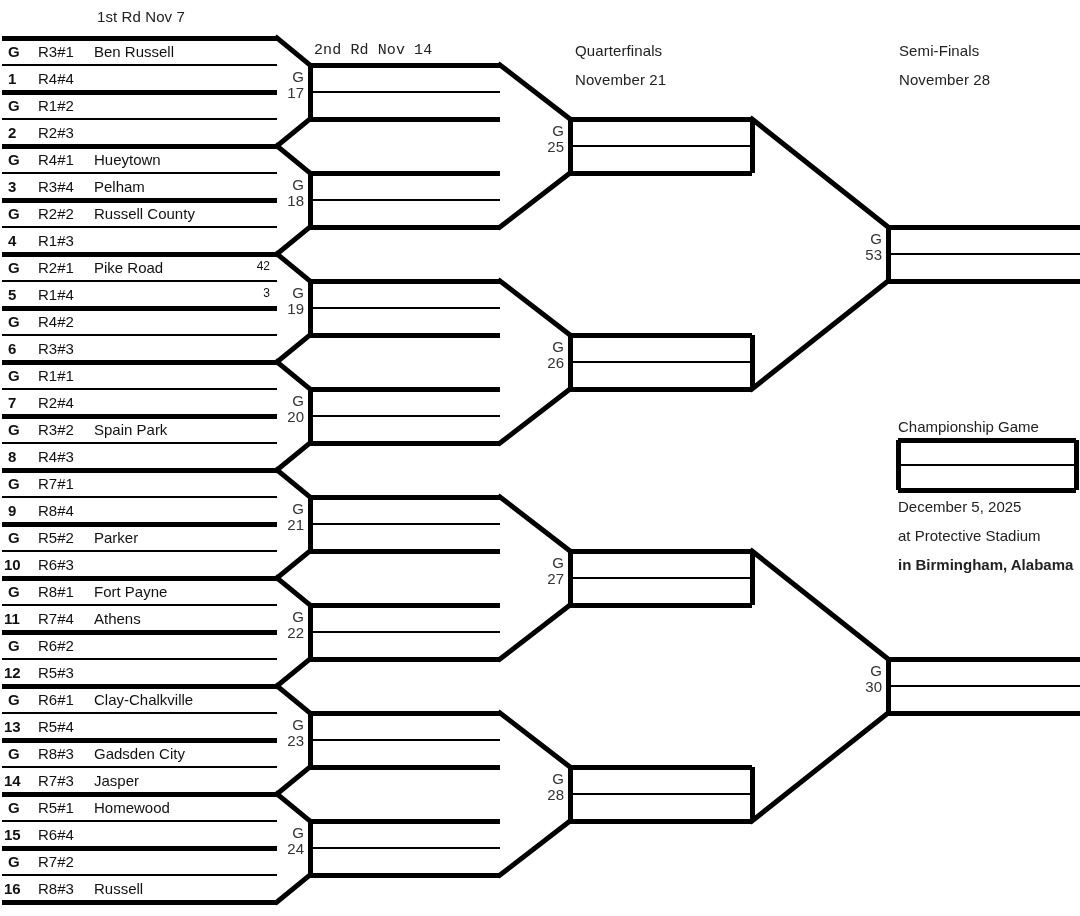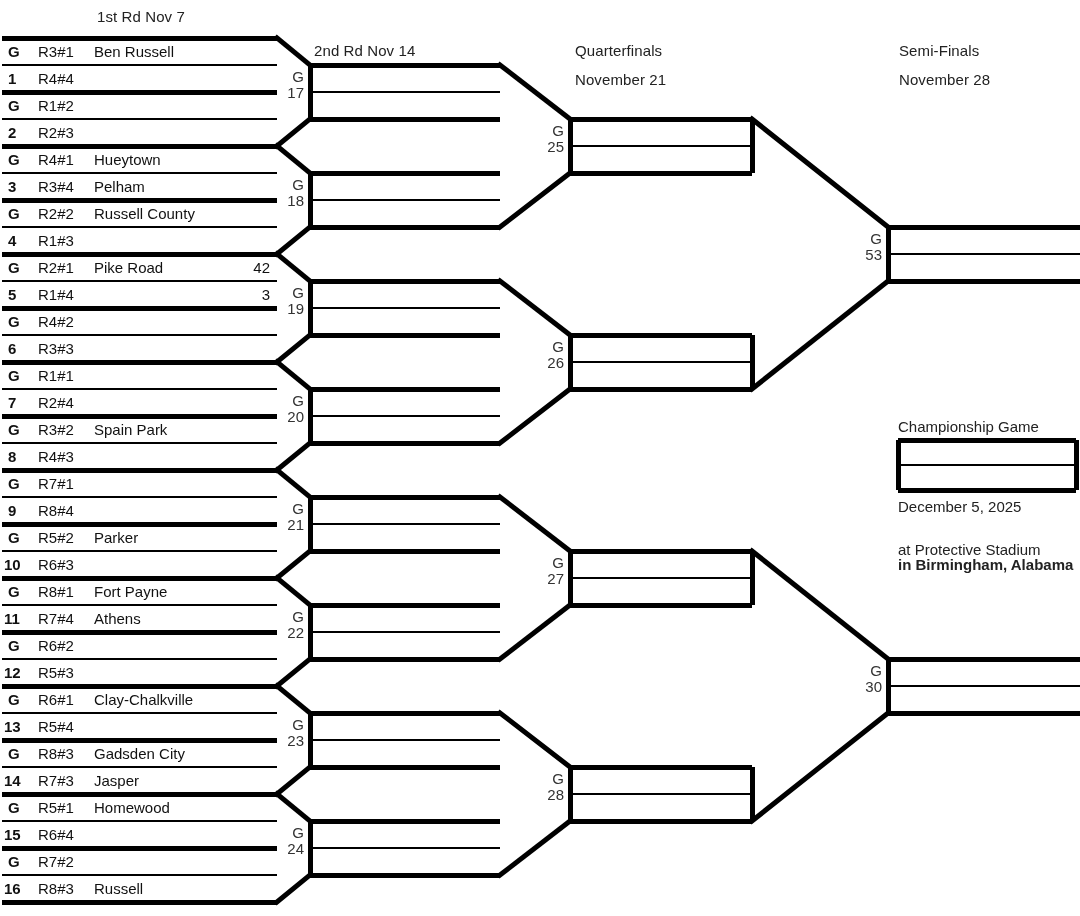--- a/index.html
+++ b/index.html
@@ -25,21 +25,21 @@
   .r1-code{
     position:absolute;left:36px;width:58px;text-align:left;
     font-size:15px;color:#111;top:5px;
   }
   .r1-team{
     position:absolute;left:92px;font-size:15px;color:#111;top:5px;
     white-space:nowrap;
   }
   .r1-team.win{font-weight:normal;}
   .r1-score{
-    position:absolute;right:7px;font-size:15px;color:#111;top:5px;
+    position:absolute;right:7px;font-size:12px;color:#111;top:5px;
     text-align:right;
   }
 
   .slot-label{
     position:absolute;font-size:15px;color:#333;text-align:right;
     white-space:nowrap;
   }
   .slot-label .g{display:block;line-height:1.05;}
   .slot-label .num{display:block;line-height:1.05;}
 
@@ -178,21 +178,21 @@
       <line x1="752" y1="551" x2="888" y2="659" stroke="#000000" stroke-width="5" stroke-linecap="square"></line>
       <line x1="752" y1="821" x2="888" y2="713" stroke="#000000" stroke-width="5" stroke-linecap="square"></line>
       <line x1="898" y1="440" x2="1076" y2="440" stroke="#000000" stroke-width="5" shape-rendering="crispEdges"></line>
       <line x1="898" y1="465" x2="1076" y2="465" stroke="#000000" stroke-width="2" shape-rendering="crispEdges"></line>
       <line x1="898" y1="490" x2="1076" y2="490" stroke="#000000" stroke-width="5" shape-rendering="crispEdges"></line>
       <line x1="898" y1="440" x2="898" y2="490" stroke="#000000" stroke-width="5" shape-rendering="crispEdges"></line>
       <line x1="1076" y1="440" x2="1076" y2="490" stroke="#000000" stroke-width="5" shape-rendering="crispEdges"></line>
     </svg>
 
   <div class="round-header" style="left:97px;top:8px;">1st Rd Nov 7</div>
-  <div class="round-header" style="left:314px;top:42px;">2nd Rd Nov 14</div>
+  <div class="round-header" style="left:314px;top:42px;font-family:Liberation Mono, monospace;">2nd Rd Nov 14</div>
   <div class="round-header" style="left:575px;top:42px;">Quarterfinals</div>
   <div class="round-header" style="left:575px;top:71px;">November 21</div>
   <div class="round-header" style="left:899px;top:42px;text-align:center;">Semi-Finals</div>
   <div class="round-header" style="left:899px;top:71px;">November 28</div>
 
   <div id="r1-rows">
       <div class="r1-row" style="left: 2px; top: 38px; width: 275px;">
         <div class="r1-seed">G</div>
         <div class="r1-code">R3#1</div>
         <div class="r1-team win">Ben Russell</div>
@@ -444,17 +444,17 @@
       </div>
       <div class="slot-label" style="left: 848px; top: 663px; width: 34px;">
         <span class="g">G</span>
         <span class="num">30</span>
       </div>
     </div>
 
   <div class="champ-title" style="left:898px;top:418px;">Championship Game</div>
   <div id="champ-lines">
       <div class="champ-line" style="left: 898px; top: 498px;">December 5, 2025</div>
-      <div class="champ-line" style="left: 898px; top: 541px; text-align: right;">at Protective Stadium</div>
+      <div class="champ-line" style="left: 898px; top: 527px; text-align: right;">at Protective Stadium</div>
       <div class="champ-line" style="left: 898px; top: 556px; font-weight: bold;">in Birmingham, Alabama</div>
     </div>
 
 </div>
 
 </body></html>

